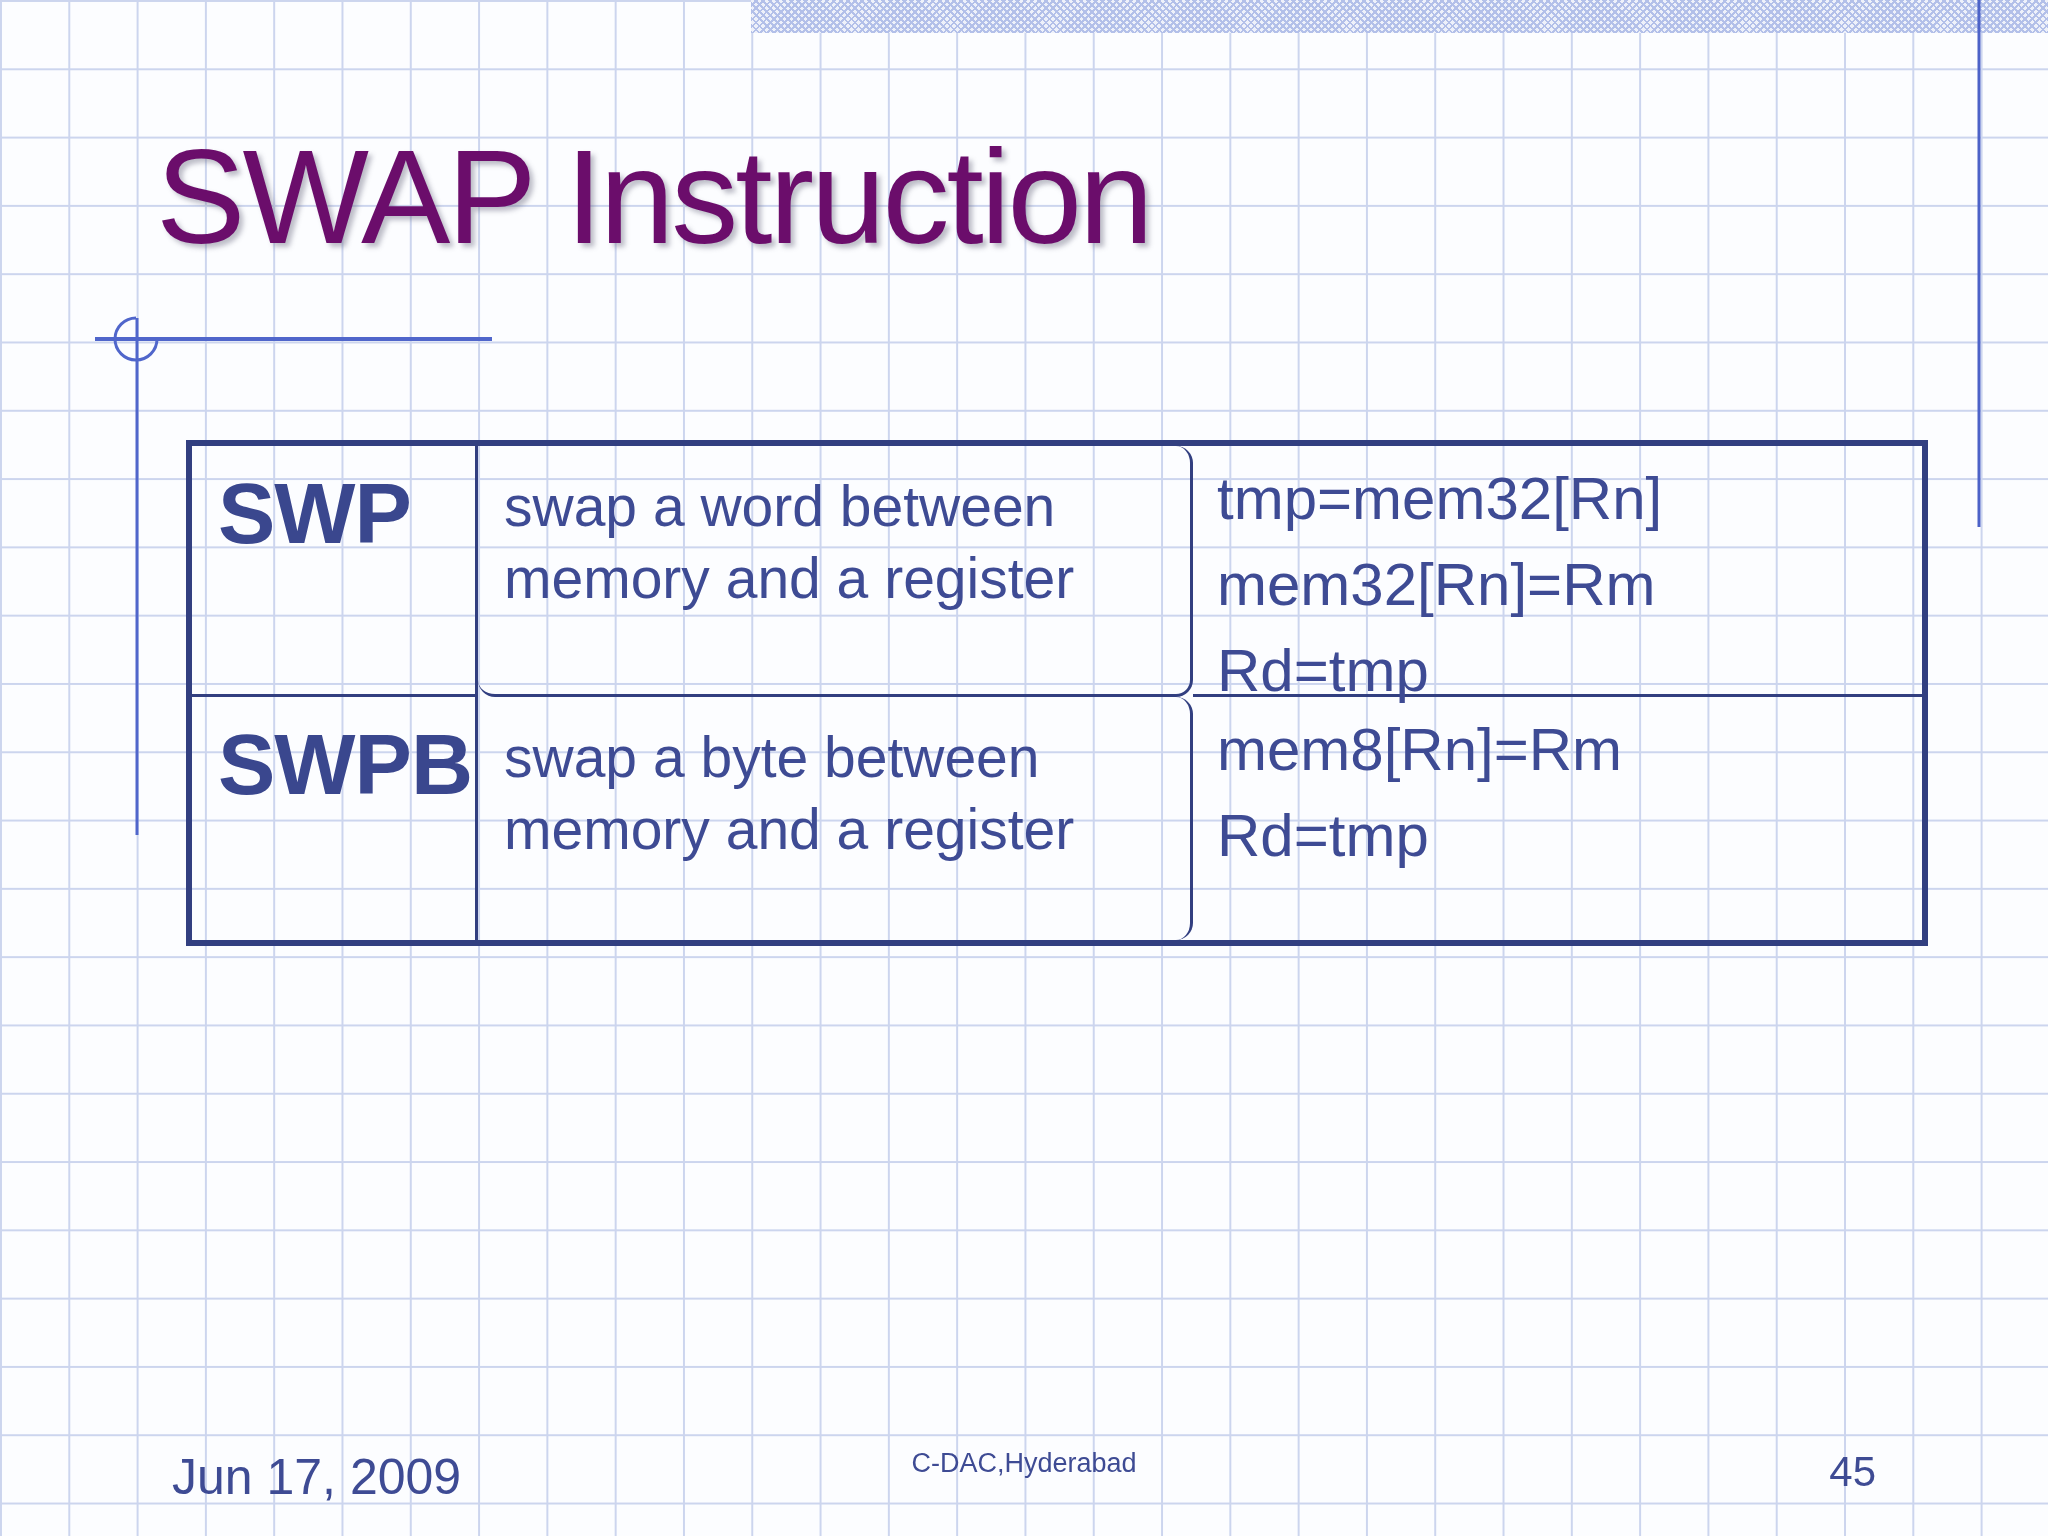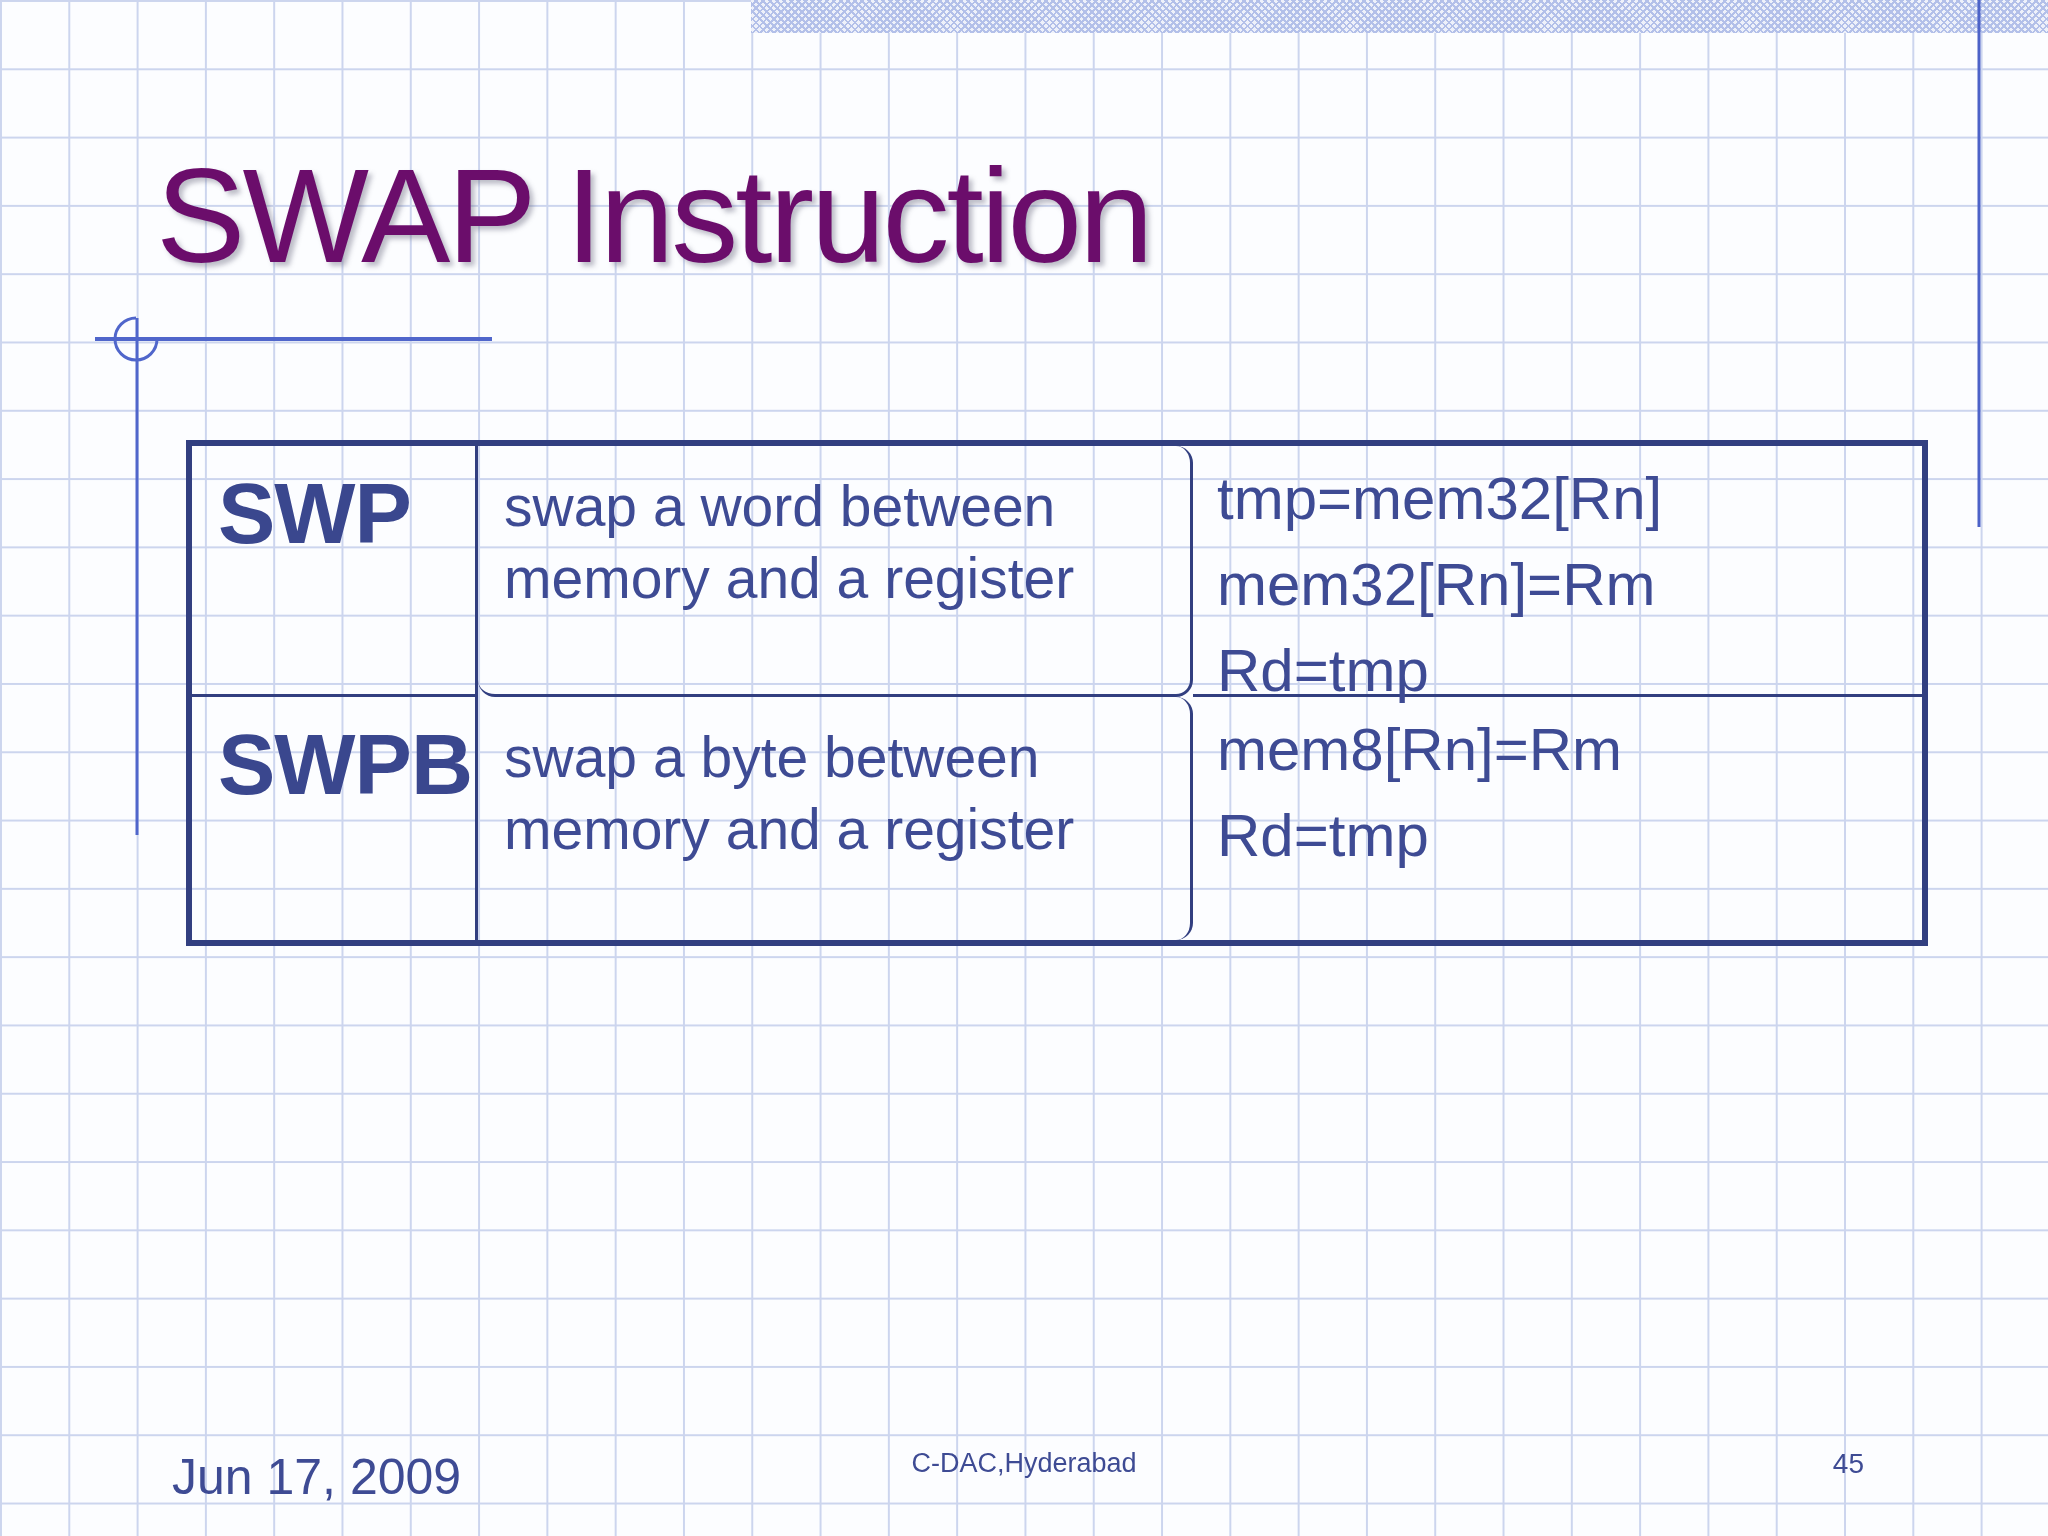--- a/index.html
+++ b/index.html
@@ -23,21 +23,20 @@
     background-color: #eef1fa;
   }
   
   .ornaments { position: absolute; left: 0; top: 0; width: 2048px; height: 1536px; pointer-events: none; }
   .page-title {
     position: absolute; left: 156px; top: 120px;
     font-size: 134px; letter-spacing: -3px;
     color: #6b0d6b;
     text-shadow: 4px 4px 5px rgba(110,110,130,0.45);
     white-space: nowrap;
-    margin-top: 19px;
   }
   .swap-table {
     position: absolute; left: 186px; top: 440px;
     width: 1742px; height: 506px;
     border: 6px solid #323f80;
     box-sizing: border-box;
     display: grid;
     grid-template-columns: 286px 715px 1fr;
     grid-template-rows: 251px 1fr;
     background: transparent;
@@ -65,22 +64,22 @@
   .footer-date {
     position: absolute; left: 172px; top: 1448px;
     font-size: 50px; color: #3e4b94;
   }
   .footer-org {
     position: absolute; left: 0; top: 1448px; width: 2048px;
     text-align: center;
     font-size: 27px; color: #3e4b94;
   }
   .footer-page {
-    position: absolute; right: 184px; top: 1448px;
-    font-size: 28px; color: #3e4b94;
+    position: absolute; right: 172px; top: 1448px;
+    font-size: 42px; color: #3e4b94;
   }
 </style>
 </head>
 <body>
 
 <div class="slide">
 
   <div class="texture-strip"></div>
 
   <svg class="ornaments" viewBox="0 0 2048 1536" xmlns="http://www.w3.org/2000/svg">

